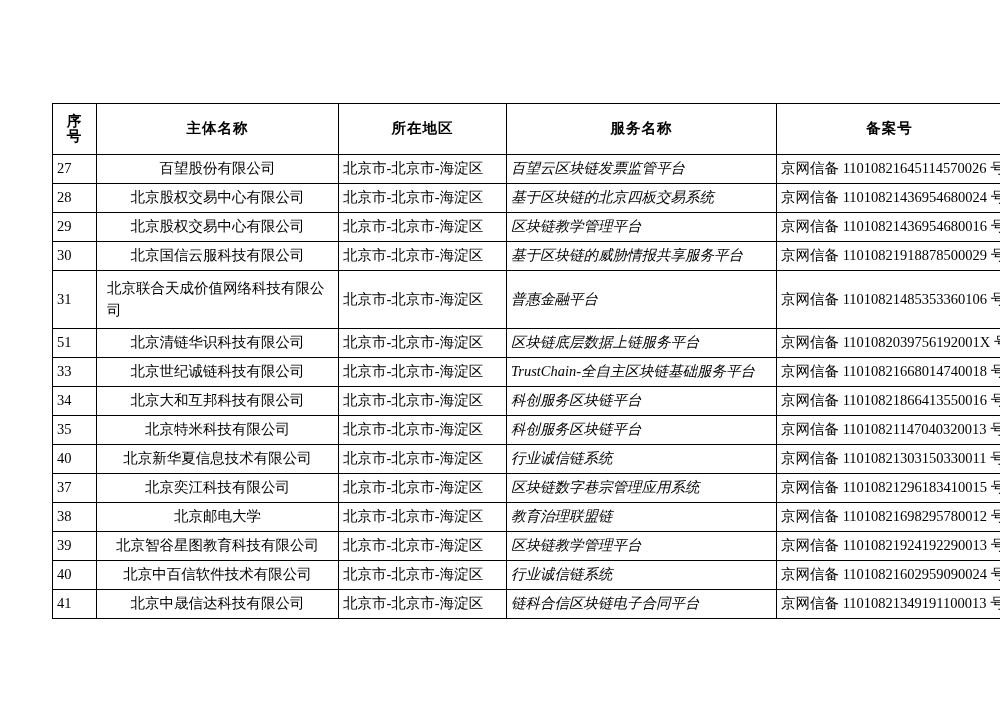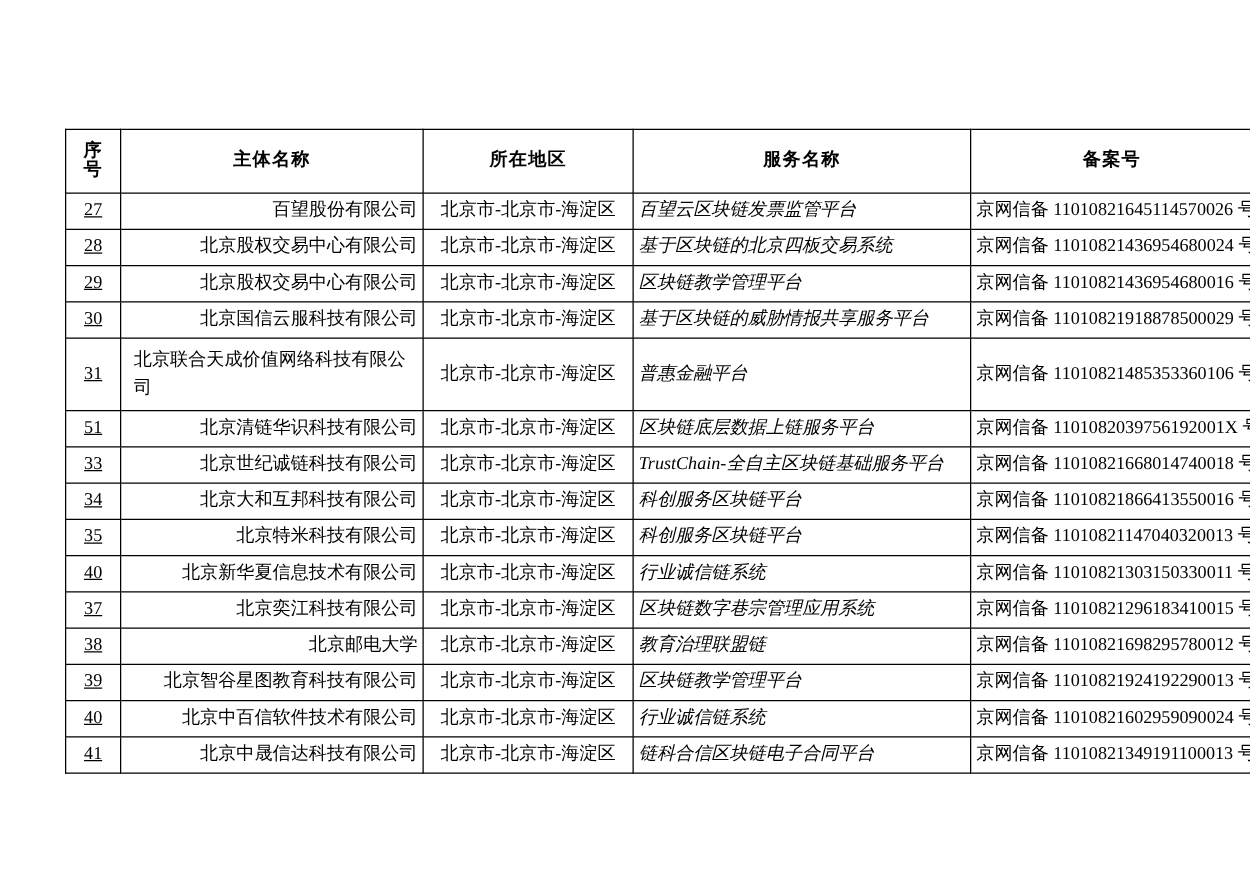--- a/index.html
+++ b/index.html
@@ -48,35 +48,33 @@
     height: 46px;
     letter-spacing: 1px;
   }
   .col-idx { width: 44px; }
   .col-name { width: 242px; }
   .col-region { width: 168px; }
   .col-service { width: 270px; }
   .col-record { width: 226px; }
 
   td.idx {
+    text-align: left;
+    font-size: 14.5px;
+  }
+  td.name {
     text-align: center;
-    font-size: 14.5px;
-    text-decoration: underline;
-  }
-  td.name {
-    text-align: right;
     font-size: 14.5px;
   }
   td.name.wrap {
     text-align: left;
     padding-left: 10px;
     margin-left: 43px;
   }
   td.region {
-    text-align: center;
     font-size: 14.5px;
   }
   td.service {
     text-align: left;
     padding-left: 8px;
     font-size: 14.5px;
     font-style: italic;
   }
   td.record {
     text-align: left;

